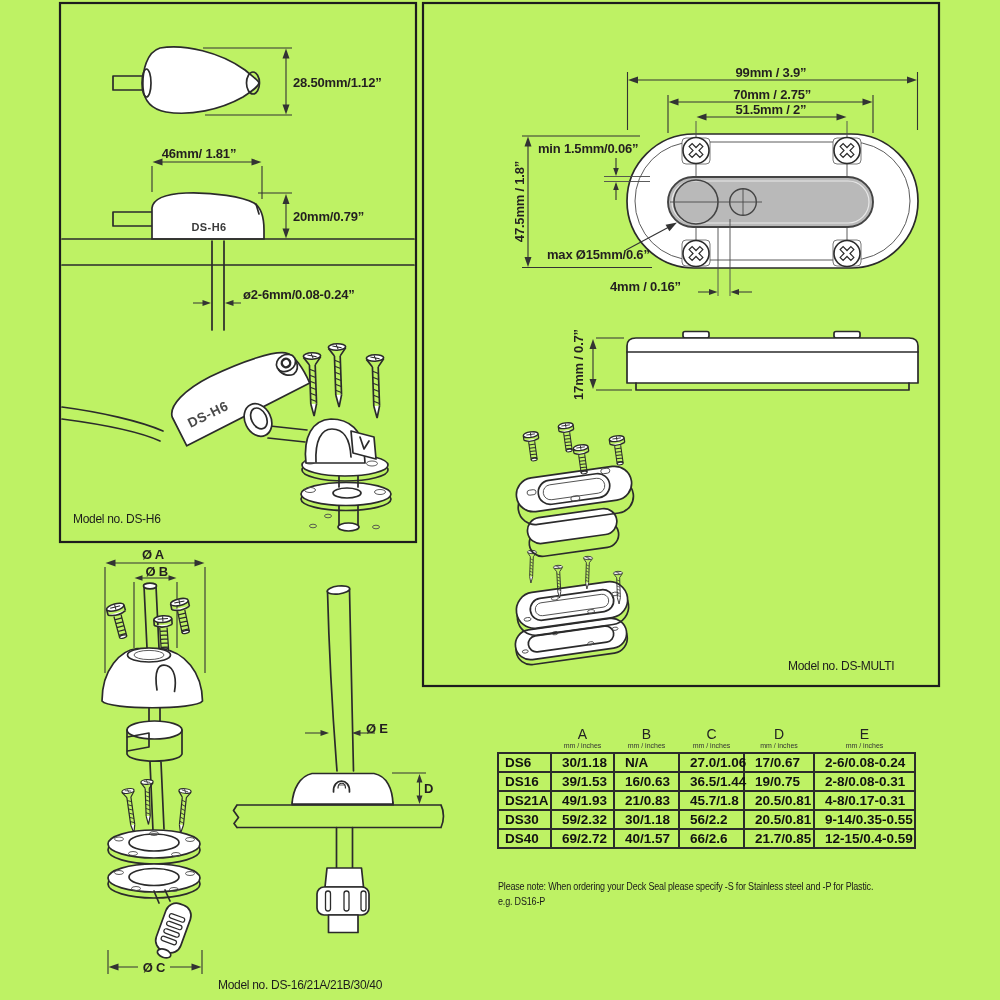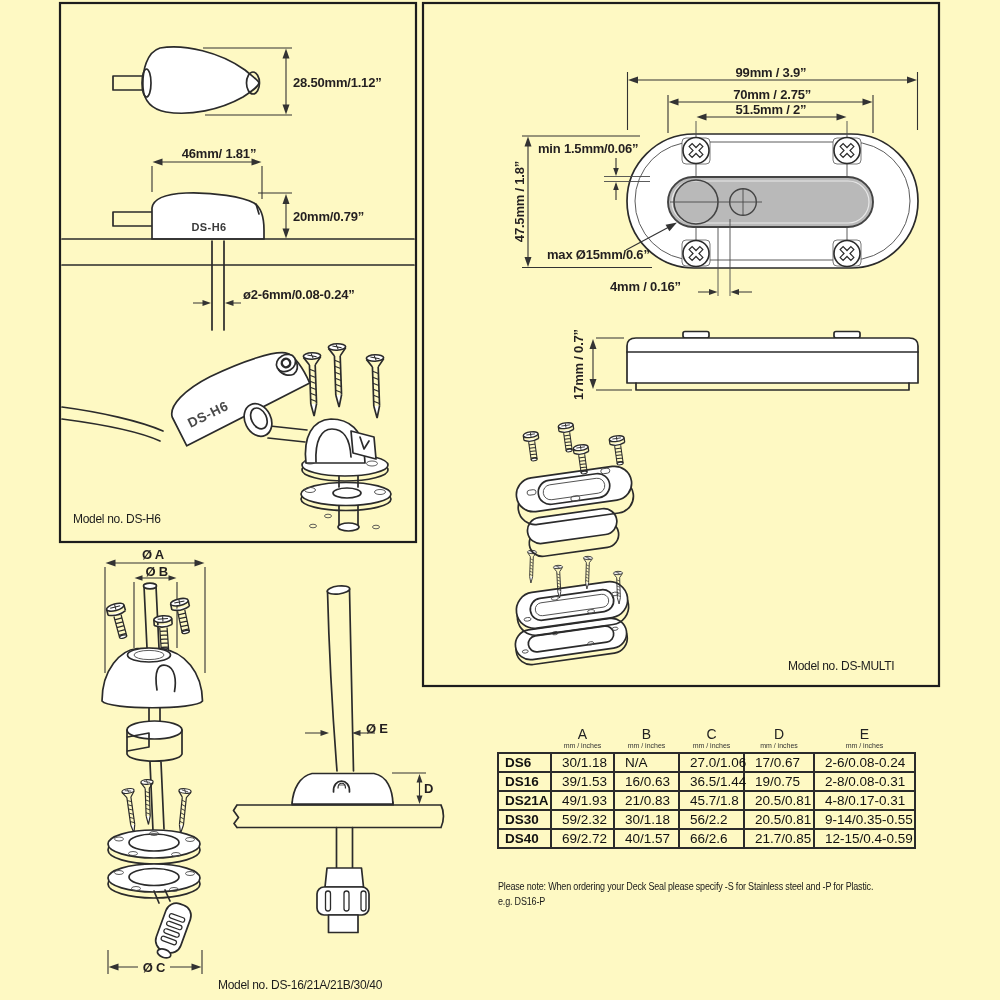--- a/index.html
+++ b/index.html
@@ -1,37 +1,37 @@
 <!DOCTYPE html>
 <html><head>
 <meta charset="utf-8">
 <style>
   html,body{margin:0;padding:0;background:#fff;}
-  .page{position:relative;width:1000px;height:1000px;background:#fef9c3;overflow:hidden;
+  .page{position:relative;width:1000px;height:1000px;background:#bef264;overflow:hidden;
         font-family:"Liberation Sans",sans-serif;color:#231f20;}
   svg.art{position:absolute;left:0;top:0;}
   .s{fill:none;stroke:#2b2b2b;stroke-width:1.7;stroke-linecap:round;stroke-linejoin:round;}
   .sf{fill:#ffffff;stroke:#2b2b2b;stroke-width:1.7;stroke-linecap:round;stroke-linejoin:round;}
   .thin{fill:none;stroke:#4a4a4a;stroke-width:0.9;}
   .diml{fill:none;stroke:#333;stroke-width:1.1;}
   .ah{fill:#333;stroke:none;}
   .panelborder{fill:none;stroke:#1d1d1d;stroke-width:2.2;}
   .dim{position:absolute;font-weight:bold;font-size:13px;letter-spacing:-0.2px;white-space:nowrap;color:#231f20;}
   .center{text-align:center;}
   .rot{transform:rotate(-90deg);transform-origin:center;}
   .cap{position:absolute;font-size:12px;letter-spacing:-0.3px;white-space:nowrap;color:#1c1c1c;}
   .bodylabel{position:absolute;font-weight:bold;font-size:11px;letter-spacing:0.4px;color:#3a3a3a;text-align:center;}
   .explabel{position:absolute;font-weight:bold;font-size:13.5px;letter-spacing:0.6px;color:#4a4a4a;text-align:center;
             transform:rotate(-26deg);transform-origin:center;}
   table.spec{position:absolute;left:497px;top:727px;width:417px;border-collapse:collapse;table-layout:fixed;}
   table.spec thead th{border:none;font-weight:normal;padding:0 0 2px 0;text-align:center;vertical-align:bottom;}
   table.spec thead .letter{display:block;font-size:14px;line-height:15px;color:#222;}
   table.spec thead .unit{display:block;font-size:7px;line-height:8px;color:#333;}
   table.spec tbody td,table.spec tbody th{border:2px solid #2b2b2b;font-size:13.5px;height:15px;
-      padding:1px 0 1px 10px;text-align:left;white-space:nowrap;font-weight:normal;color:#111;}
+      padding:1px 0 1px 10px;text-align:left;white-space:nowrap;font-weight:bold;color:#111;}
   table.spec tbody th.model{font-weight:bold;padding-left:6px;margin-left:16px;}
   .note{position:absolute;left:498px;font-size:10px;letter-spacing:-0.2px;white-space:nowrap;color:#1a1a1a;
         transform:scaleX(0.9);transform-origin:left;}
 </style>
 </head>
 <body>
 
 <div class="page">
 
 <svg class="art" width="1000" height="1000" viewBox="0 0 1000 1000">
@@ -313,21 +313,21 @@
     <path class="sf" d="M327 868 H361.5 L363.5 887 H325 Z"></path>
     <rect class="sf" x="317" y="887" width="52" height="28" rx="7"></rect>
     <rect x="325.5" y="891" width="5" height="20" rx="2.5" fill="#fff" stroke="#2b2b2b" stroke-width="1.3"></rect>
     <rect x="344" y="891" width="5" height="20" rx="2.5" fill="#fff" stroke="#2b2b2b" stroke-width="1.3"></rect>
     <rect x="361" y="891" width="5" height="20" rx="2.5" fill="#fff" stroke="#2b2b2b" stroke-width="1.3"></rect>
     <rect class="sf" x="328.5" y="915" width="29.5" height="17.5"></rect>
   </g>
 </svg>
 
 <div class="dim" style="left:293px;top:75px;">28.50mm/1.12”</div>
-<div class="dim center" style="left:164px;top:146px;width:110px;">46mm/ 1.81”</div>
+<div class="dim center" style="left:144px;top:146px;width:110px;">46mm/ 1.81”</div>
 <div class="dim" style="left:293px;top:209px;">20mm/0.79”</div>
 <div class="dim" style="left:243px;top:287px;">ø2-6mm/0.08-0.24”</div>
 <div class="bodylabel" style="left:182px;top:221px;width:54px;">DS-H6</div>
 <div class="explabel" style="left:176px;top:407px;width:64px;">DS-H6</div>
 <div class="cap" style="left:73px;top:512px;">Model no. DS-H6</div>
 
 <div class="dim center" style="left:731px;top:65px;width:80px;">99mm / 3.9”</div>
 <div class="dim center" style="left:731px;top:87px;width:80px;text-align:right;">70mm / 2.75”</div>
 <div class="dim center" style="left:731px;top:102px;width:80px;">51.5mm / 2”</div>
 <div class="dim" style="left:538px;top:141px;">min 1.5mm/0.06”</div>

